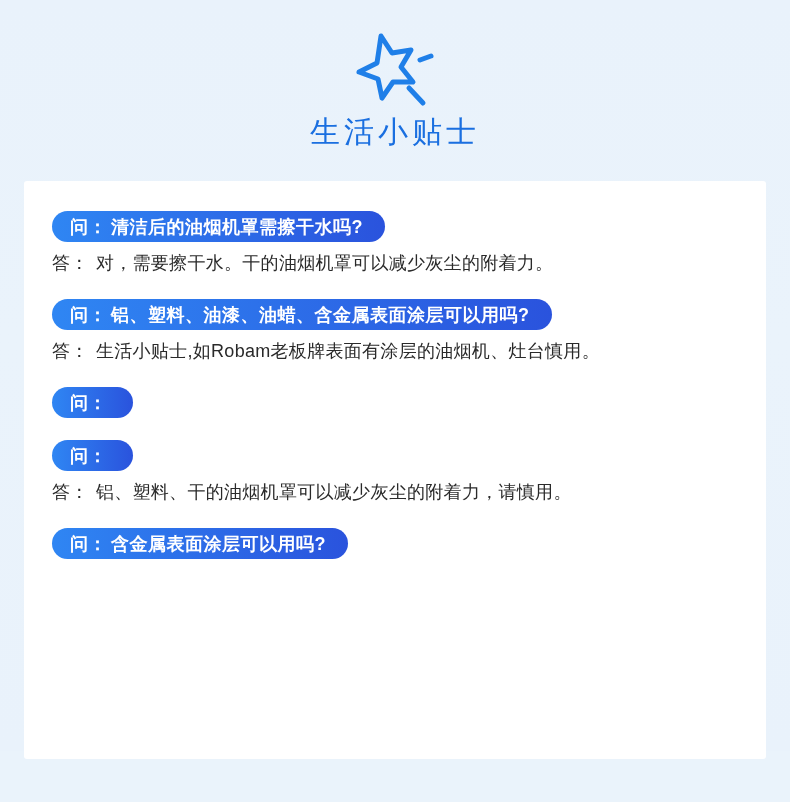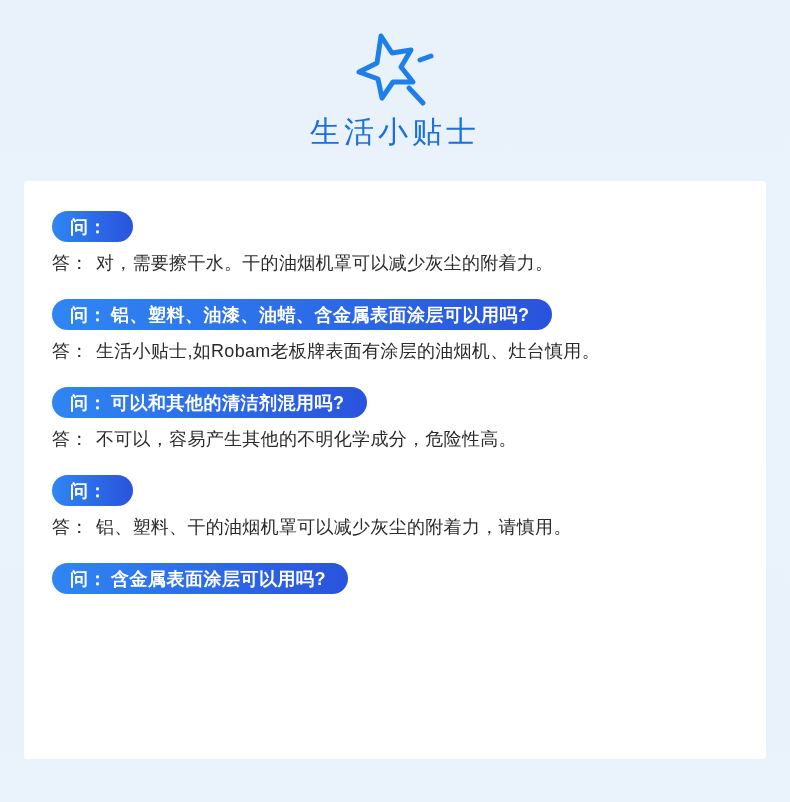--- a/index.html
+++ b/index.html
@@ -109,20 +109,21 @@
     <h1 class="title">生活小贴士</h1>
   </div>
 
   <div class="card">
     <div class="qa-list">
 
       <div class="qa-item i0">
         <div class="q-row">
           <div class="q-pill">
             <span class="q-label">问：</span>
+            <span>清洁后的油烟机罩需擦干水吗?</span>
           </div>
         </div>
         <div class="a-row">
           <span class="a-label">答：</span>
           <span>对，需要擦干水。干的油烟机罩可以减少灰尘的附着力。</span>
         </div>
       </div>
 
       <div class="qa-item i1">
         <div class="q-row">
@@ -134,26 +135,21 @@
         <div class="a-row">
           <span class="a-label">答：</span>
           <span>生活小贴士,如Robam老板牌表面有涂层的油烟机、灶台慎用。</span>
         </div>
       </div>
 
       <div class="qa-item i2">
         <div class="q-row">
           <div class="q-pill">
             <span class="q-label">问：</span>
-            <span>可以和其他的清洁剂混用吗?</span>
           </div>
-        </div>
-        <div class="a-row">
-          <span class="a-label">答：</span>
-          <span>不可以，容易产生其他的不明化学成分，危险性高。</span>
         </div>
       </div>
 
       <div class="qa-item i3">
         <div class="q-row">
           <div class="q-pill">
             <span class="q-label">问：</span>
           </div>
         </div>
         <div class="a-row">

